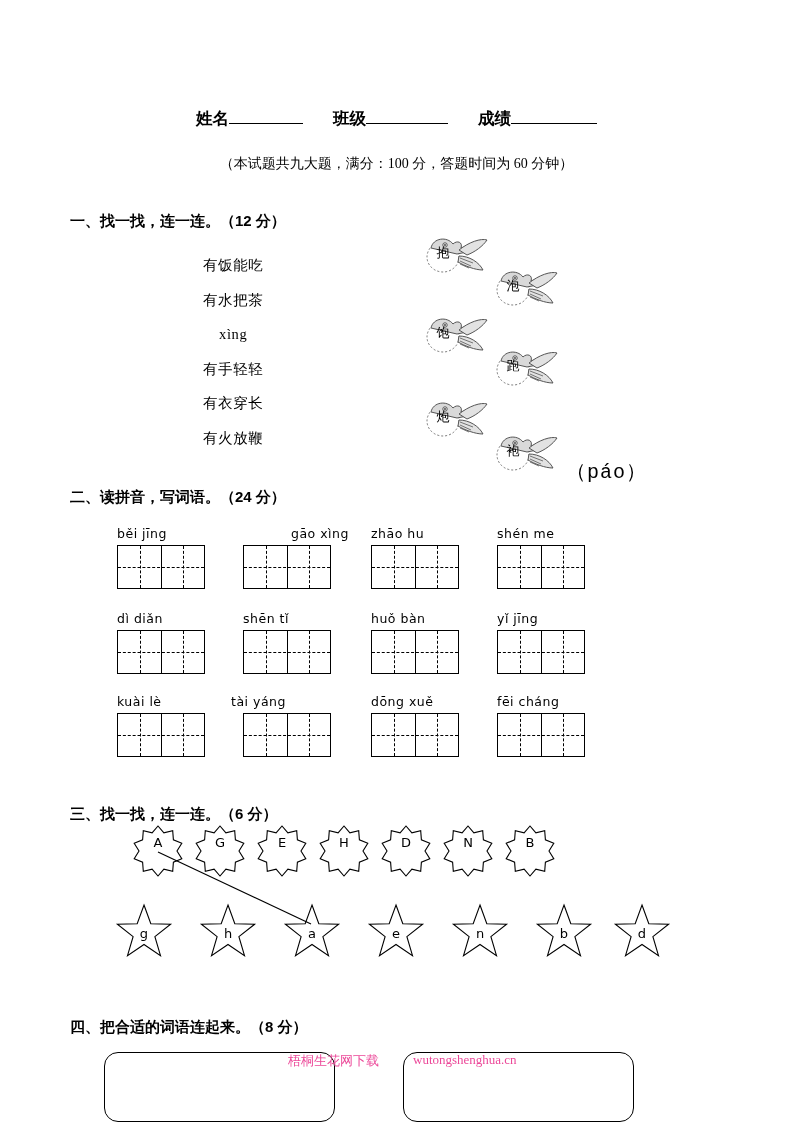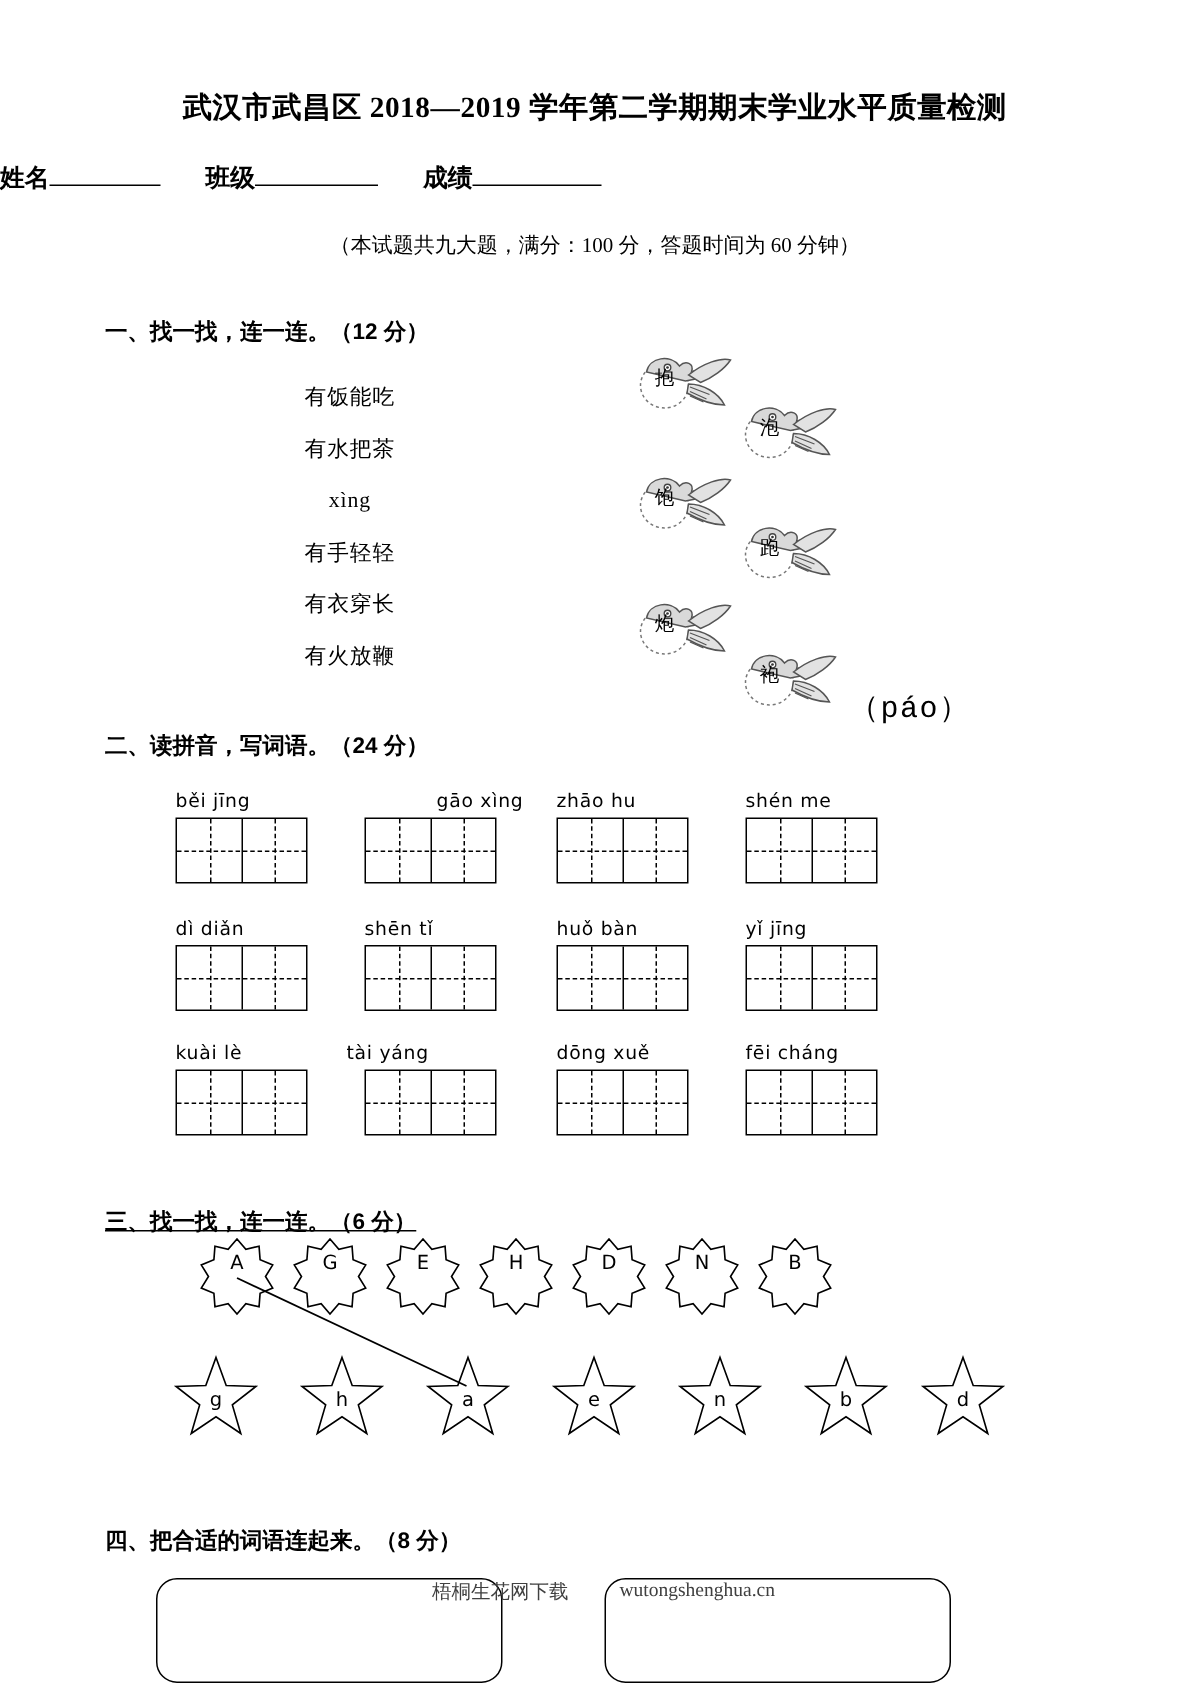--- a/index.html
+++ b/index.html
@@ -29,20 +29,21 @@
     font-family: "Liberation Serif", "DejaVu Serif", serif;
     font-weight: bold;
     font-size: 19.5px;
     letter-spacing: 0.4px;
   }
   .id-line {
     position: absolute;
     top: 108px;
     left: 0;
     width: 793px;
+    text-align: center;
     font-weight: bold;
     font-size: 16.5px;
   }
   .id-line .fld {
     display: inline-block;
     border-bottom: 1.4px solid #000;
     vertical-align: baseline;
   }
   .id-line .gap { display:inline-block; width: 30px; }
   .w-name { width: 74px; }
@@ -173,32 +174,31 @@
   .bigbox {
     position: absolute;
     border: 1.3px solid #000;
     border-radius: 14px;
     box-sizing: border-box;
   }
 
   .watermark {
     position: absolute;
     font-size: 13px;
-    color: #404040;
+    color: #ec4899;
     white-space: nowrap;
     font-family: "Liberation Serif", "DejaVu Serif", serif;
   }
   .watermark.lat { font-family: "Liberation Serif", "DejaVu Serif", serif; }
 </style>
 </head>
 <body>
 
 <div id="page">
 
-  <div class="doc-title">武汉市武昌区 2018—2019 学年第二学期期末学业水平质量检测</div>
 
   <div class="id-line">
     <span>姓名</span><span class="fld w-name"></span><span class="gap"></span><span>班级</span><span class="fld w-class"></span><span class="gap"></span><span>成绩</span><span class="fld w-score"></span>
   </div>
 
   <div class="subnote">（本试题共九大题，满分：100 分，答题时间为 60 分钟）</div>
 
   <div class="sec-head" style="top:212px;">一、找一找，连一连。（12 分）</div>
 
   <div class="phrase-col">
@@ -368,21 +368,21 @@
       </div>
       <div class="py" style="left: 497px; top: 694px;">fēi  cháng</div>
       <div class="tzg" style="left: 497px; top: 713px;">
         <span class="hdash"></span>
         <span class="vdash vd1"></span>
         <span class="vdash vd2"></span>
         <span class="vmid"></span>
       </div>
     </div>
 
-  <div class="sec-head" style="top:805px;text-decoration:underline;">三、找一找，连一连。（6 分）</div>
+  <div class="sec-head" style="top:805px;">三、找一找，连一连。（6 分）</div>
   <div id="burst-layer">
       <div class="burst" style="left: 127px; top: 820px;"><svg width="62" height="62" viewBox="0 0 62 62">
           <polygon points="31.0,6.0 36.9,12.9 45.7,10.8 46.4,19.8 54.8,23.3 50.0,31.0 54.8,38.7 46.4,42.2 45.7,51.2 36.9,49.1 31.0,56.0 25.1,49.1 16.3,51.2 15.6,42.2 7.2,38.7 12.0,31.0 7.2,23.3 15.6,19.8 16.3,10.8 25.1,12.9" fill="#fff" stroke="#000" stroke-width="1.1"></polygon>
         </svg><div class="lbl">A</div></div>
       <div class="burst" style="left: 189px; top: 820px;"><svg width="62" height="62" viewBox="0 0 62 62">
           <polygon points="31.0,6.0 36.9,12.9 45.7,10.8 46.4,19.8 54.8,23.3 50.0,31.0 54.8,38.7 46.4,42.2 45.7,51.2 36.9,49.1 31.0,56.0 25.1,49.1 16.3,51.2 15.6,42.2 7.2,38.7 12.0,31.0 7.2,23.3 15.6,19.8 16.3,10.8 25.1,12.9" fill="#fff" stroke="#000" stroke-width="1.1"></polygon>
         </svg><div class="lbl">G</div></div>
       <div class="burst" style="left: 251px; top: 820px;"><svg width="62" height="62" viewBox="0 0 62 62">
           <polygon points="31.0,6.0 36.9,12.9 45.7,10.8 46.4,19.8 54.8,23.3 50.0,31.0 54.8,38.7 46.4,42.2 45.7,51.2 36.9,49.1 31.0,56.0 25.1,49.1 16.3,51.2 15.6,42.2 7.2,38.7 12.0,31.0 7.2,23.3 15.6,19.8 16.3,10.8 25.1,12.9" fill="#fff" stroke="#000" stroke-width="1.1"></polygon>
         </svg><div class="lbl">E</div></div>

